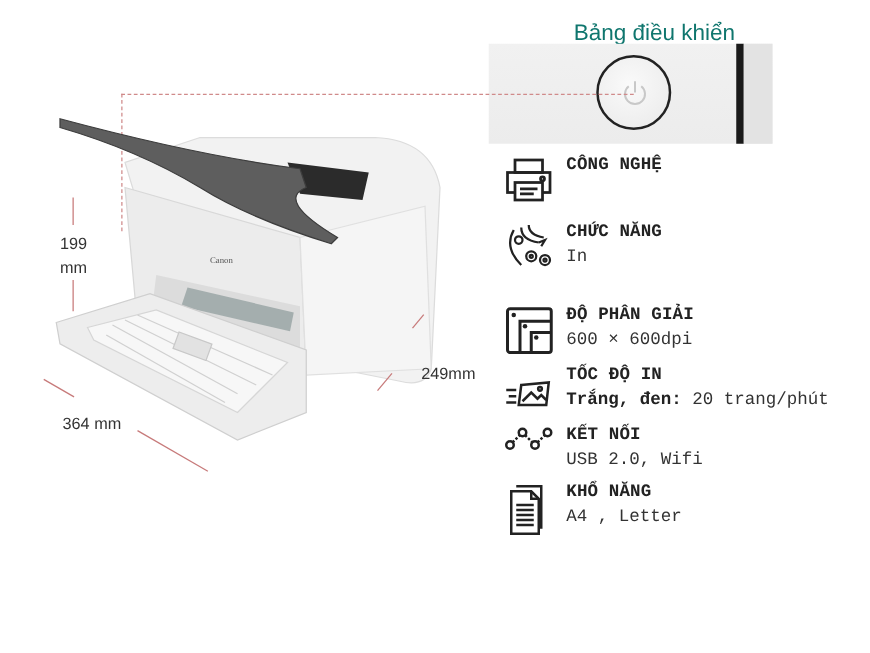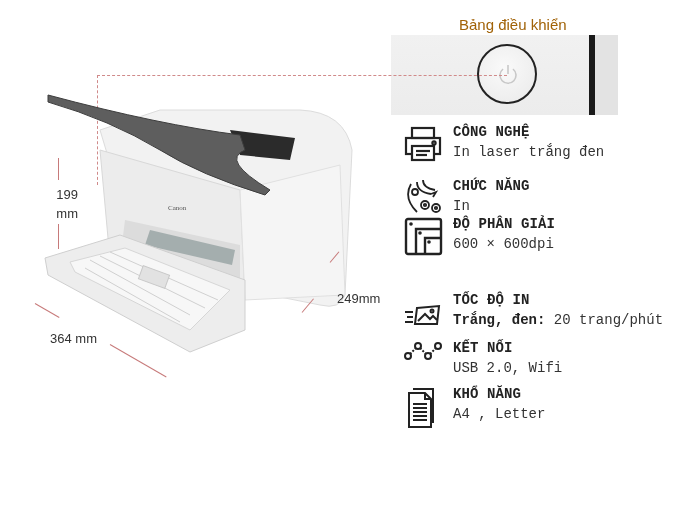--- a/index.html
+++ b/index.html
@@ -2,34 +2,34 @@
 <html><head>
 <meta charset="utf-8">
 <style>
   * { box-sizing: border-box; margin: 0; padding: 0; }
   html, body { width: 696px; height: 522px; background: #ffffff; overflow: hidden; }
   body { position: relative; font-family: "Liberation Sans", sans-serif; color: #222; }
 
   .abs { position: absolute; }
 
   
-  .panel-caption { left: 459px; top: 16px; font-size: 15px; color: #a16207; }
+  .panel-caption { left: 459px; top: 16px; font-size: 18px; color: #0f766e; }
   .panel-box { left: 391px; top: 35px; width: 227px; height: 80px; background: linear-gradient(180deg,#f1f1f1,#ececec); }
   .power-btn { left: 477px; top: 44px; width: 60px; height: 60px; border-radius: 50%;
     border: 2px solid #222; background: radial-gradient(circle at 45% 40%, #fafafa, #e9e9e9); }
   .power-glyph { position:absolute; left: 18px; top: 17px; width: 22px; height: 22px; }
   .panel-bar { left: 589px; top: 35px; width: 6px; height: 80px; background: #1a1a1a; }
   .panel-right { left: 595px; top: 35px; width: 23px; height: 80px; background: #e3e3e3; }
 
   .dotline-h { left: 97px; top: 75px; width: 410px; height: 0; border-top: 1px dashed #d08a8a; }
   .dotline-v { left: 97px; top: 75px; width: 0; height: 110px; border-left: 1px dashed #d08a8a; }
 
   
   .dim-text { font-size: 13px; color: #333; }
-  .dim-h-text { left: 48px; top: 185px; text-align: right; width: 30px; line-height: 19px; }
+  .dim-h-text { left: 48px; top: 185px; text-align: left; width: 30px; line-height: 19px; }
   .dim-w-text { left: 50px; top: 331px; }
   .dim-d-text { left: 337px; top: 291px; }
   .dim-line { background: #c77a7a; }
 
   
   .printer { left: 40px; top: 90px; width: 320px; height: 280px; }
 
   
   .feature { position: absolute; left: 403px; width: 280px; height: 50px; font-family: Liberation Mono, monospace; }
   .feature .icon { position: absolute; left: 0; top: 0; width: 42px; height: 42px; }
@@ -99,42 +99,41 @@
     <g fill="none" stroke="#222" stroke-width="2.2">
       <rect x="9" y="4" width="22" height="10"></rect>
       <rect x="3" y="14" width="34" height="16"></rect>
       <rect x="9" y="22" width="22" height="14" fill="#fff"></rect>
       <circle cx="31" cy="19" r="1.6"></circle>
       <line x1="13" y1="27" x2="27" y2="27"></line>
       <line x1="13" y1="31" x2="24" y2="31"></line>
     </g>
   </svg>
   <div class="title">CÔNG NGHỆ</div>
-  <div class="value">In laser trắng đen</div>
 </div>
 
 <div class="feature" style="top:178px;">
   <svg class="icon" viewBox="0 0 42 42">
     <g fill="none" stroke="#222" stroke-width="1.8">
       <path d="M8 6 Q0 20 14 34"></path>
       <path d="M14 4 Q14 14 28 16"></path>
       <path d="M20 2 Q20 10 32 12"></path>
       <path d="M28 16 L33 14 L30 19"></path>
       <circle cx="12" cy="14" r="3"></circle>
       <circle cx="22" cy="27" r="4"></circle>
       <circle cx="33" cy="30" r="4"></circle>
       <circle cx="22" cy="27" r="1.2"></circle>
       <circle cx="33" cy="30" r="1.2"></circle>
     </g>
   </svg>
   <div class="title">CHỨC NĂNG</div>
   <div class="value">In</div>
 </div>
 
-<div class="feature" style="top:216px;">
+<div class="feature" style="top:244px;">
   <svg class="icon" viewBox="0 0 42 42">
     <g fill="none" stroke="#222" stroke-width="2.4">
       <rect x="3" y="3" width="35" height="35" rx="2"></rect>
       <path d="M13 38 L13 13 L38 13"></path>
       <path d="M22 38 L22 22 L38 22"></path>
     </g>
     <g fill="#222">
       <circle cx="8" cy="8" r="1.8"></circle>
       <circle cx="17" cy="17" r="1.8"></circle>
       <circle cx="26" cy="26" r="1.8"></circle>

